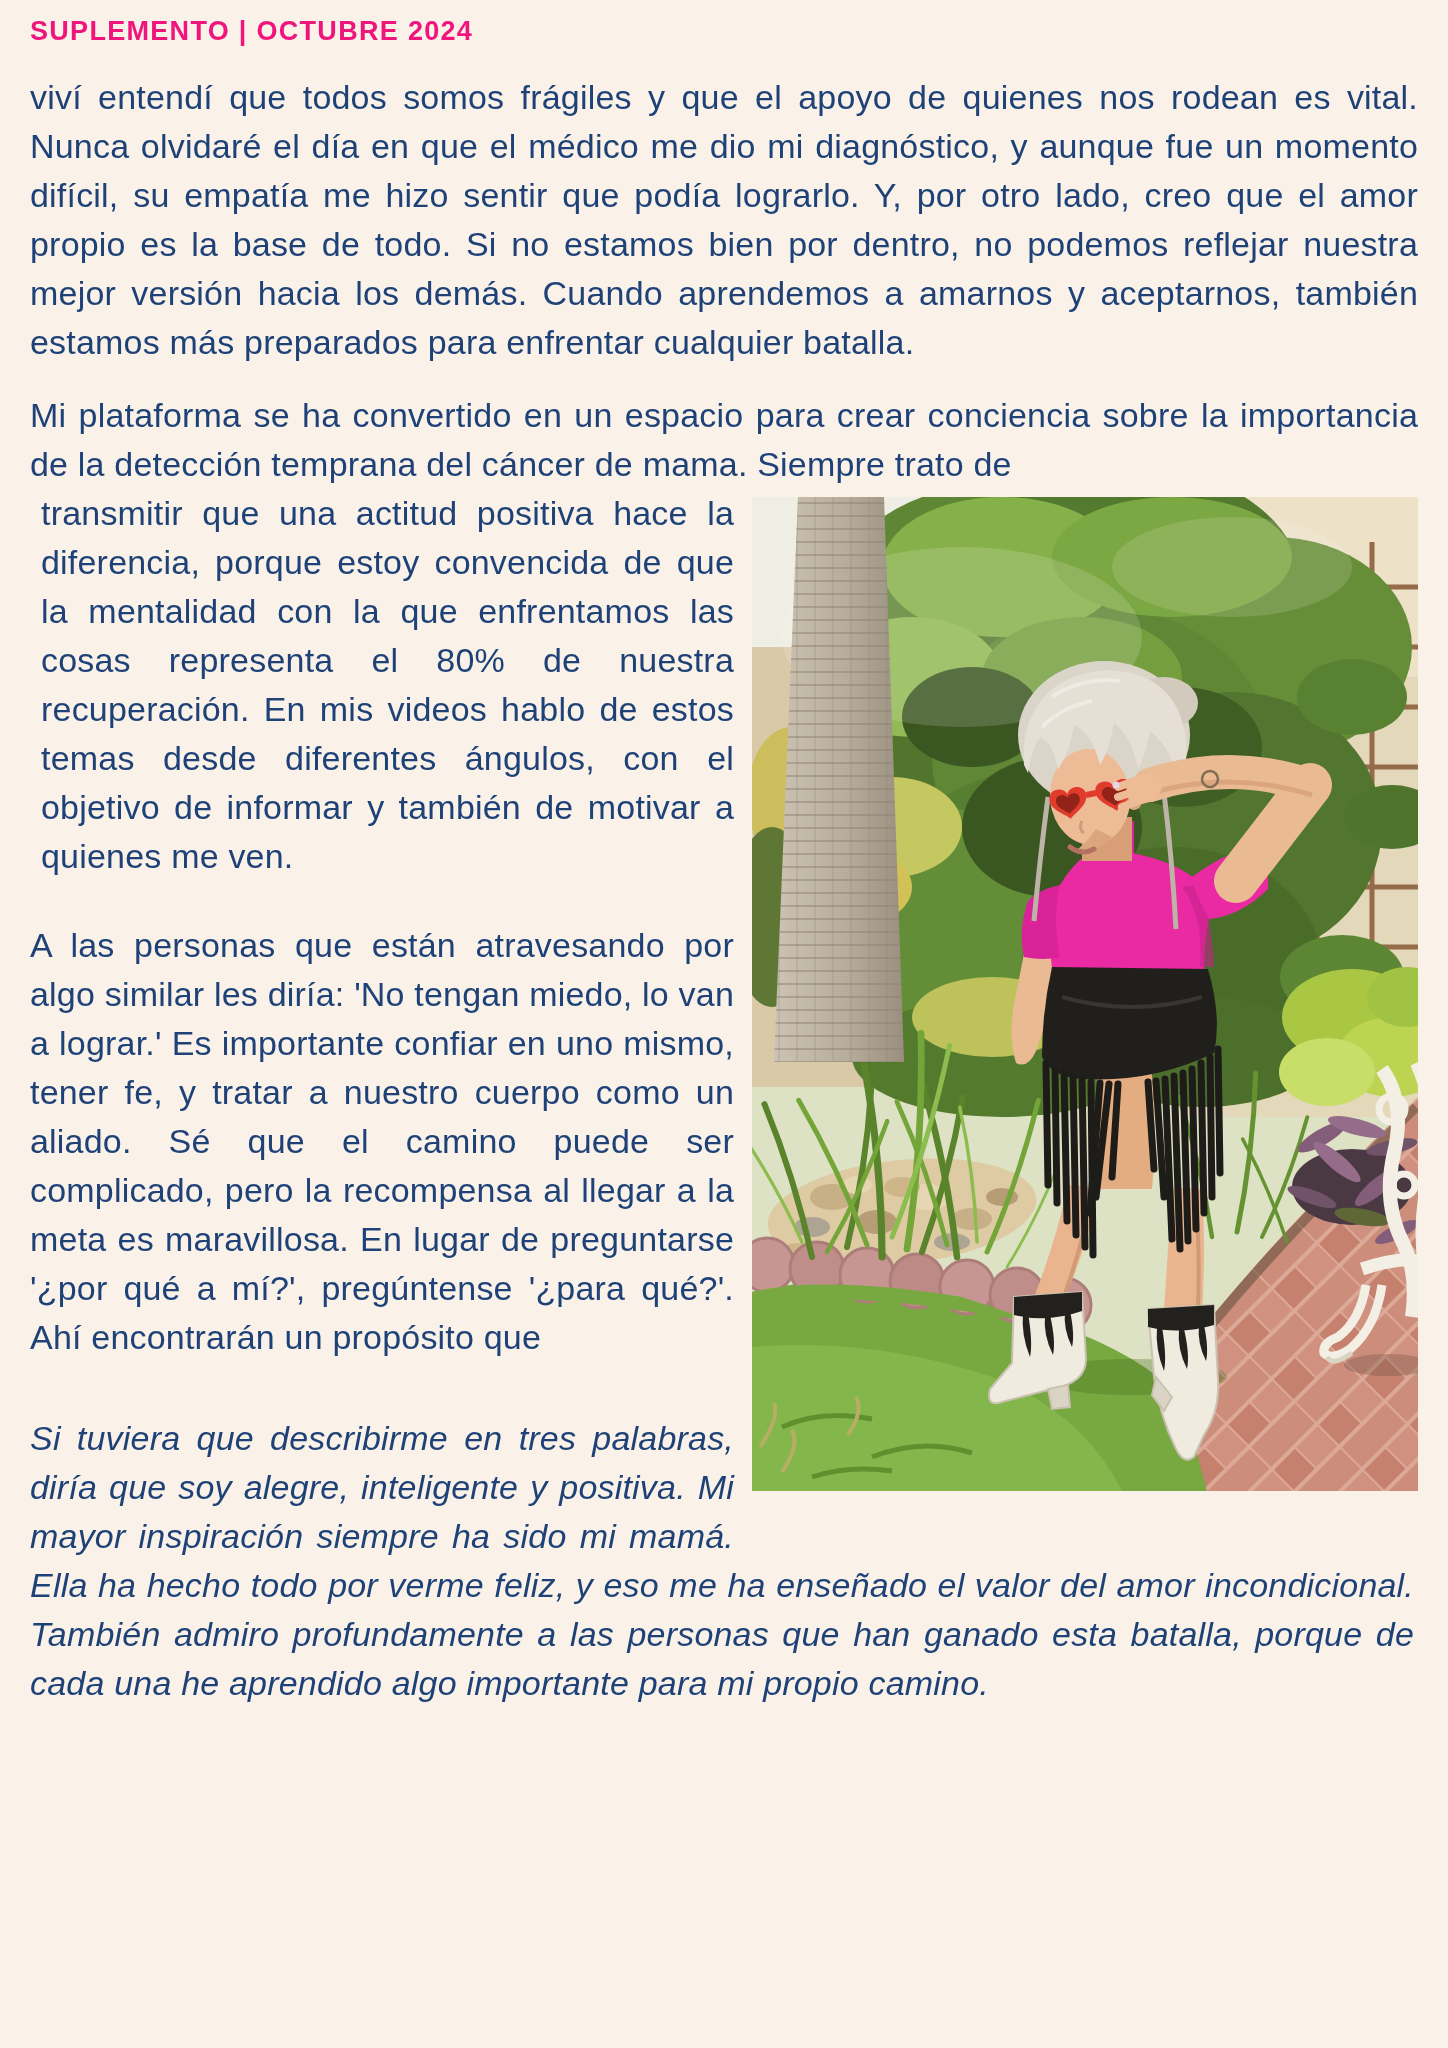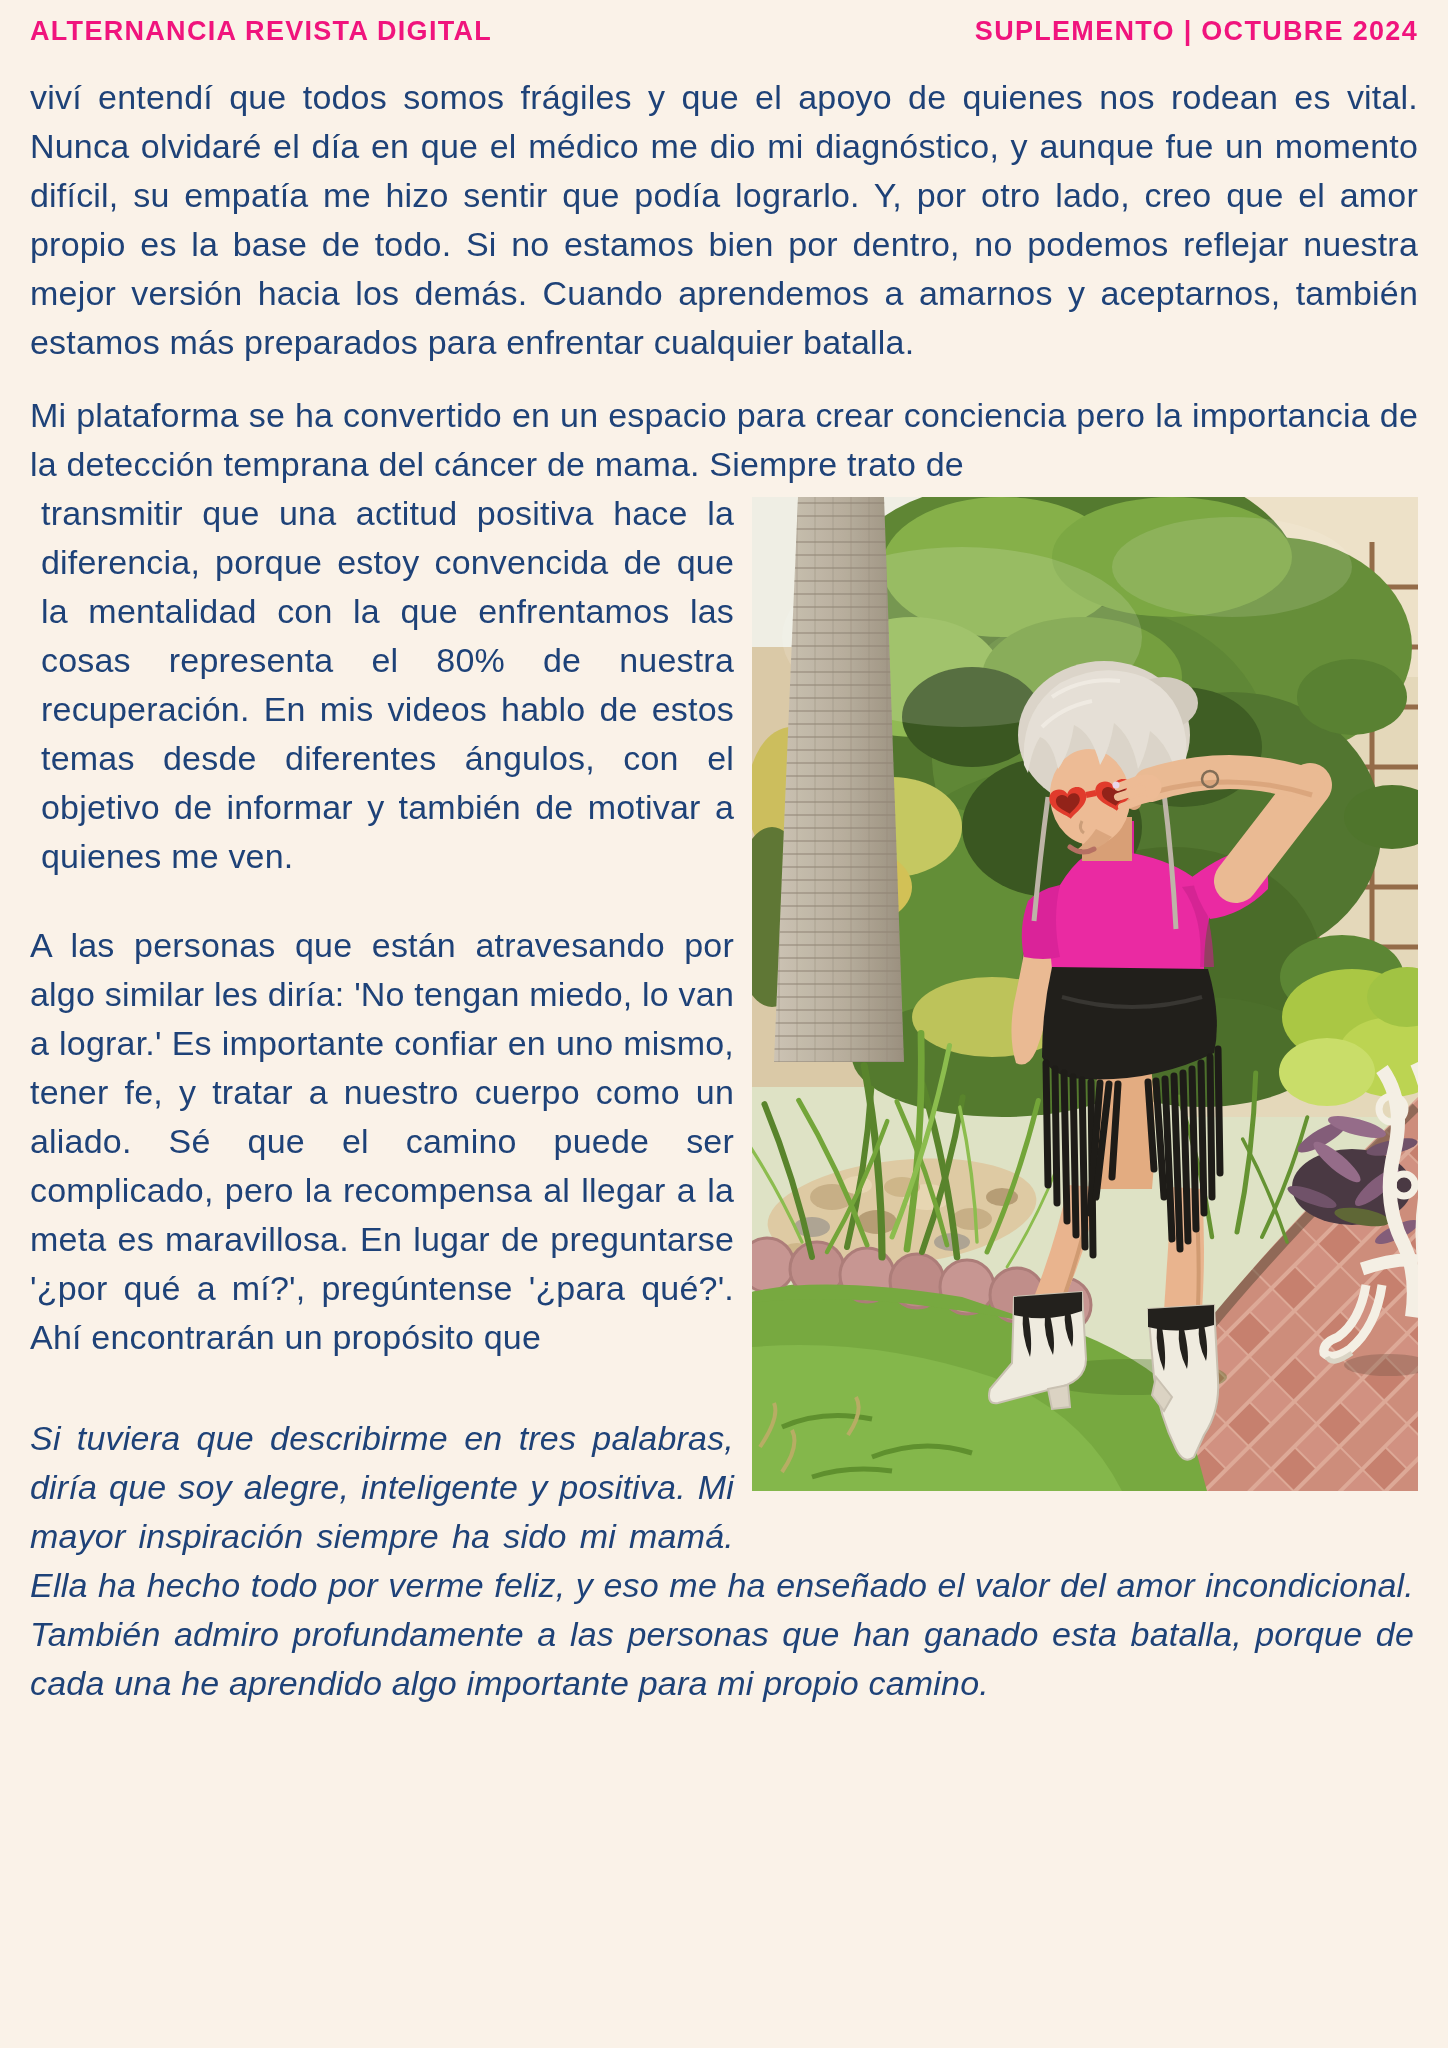--- a/index.html
+++ b/index.html
@@ -27,27 +27,26 @@
   p.wrap-b{margin-bottom:0;}
   p.after-photo{clear:both;margin:14px 0 0 0;}
   p.closing{margin:52px 4px 0 0;font-style:italic;}
 </style>
 </head>
 <body>
 
 <div class="page">
 
   <div class="mast">
-    <span>ALTERNANCIA REVISTA DIGITAL</span>
     <span>SUPLEMENTO | OCTUBRE 2024</span>
   </div>
 
   <div class="article">
     <p>viví entendí que todos somos frágiles y que el apoyo de quienes nos rodean es vital. Nunca olvidaré el día en que el médico me dio mi diagnóstico, y aunque fue un momento difícil, su empatía me hizo sentir que podía lograrlo. Y, por otro lado, creo que el amor propio es la base de todo. Si no estamos bien por dentro, no podemos reflejar nuestra mejor versión hacia los demás. Cuando aprendemos a amarnos y aceptarnos, también estamos más preparados para enfrentar cualquier batalla.</p>
-    <p class="last-intro">Mi plataforma se ha convertido en un espacio para crear conciencia pero la importancia de la detección temprana del cáncer de mama. Siempre trato de</p>
+    <p class="last-intro">Mi plataforma se ha convertido en un espacio para crear conciencia sobre la importancia de la detección temprana del cáncer de mama. Siempre trato de</p>
 
     <div class="wrap-section">
       <figure class="photo">
         <svg viewBox="0 0 666 994" xmlns="http://www.w3.org/2000/svg">
           <defs>
             <linearGradient id="trunkGrad" x1="0" y1="0" x2="1" y2="0">
               <stop offset="0" stop-color="#C9C2B6"></stop>
                 <stop offset="0.55" stop-color="#B3AB9D"></stop>
                 <stop offset="1" stop-color="#948B7D"></stop>
             </linearGradient>

